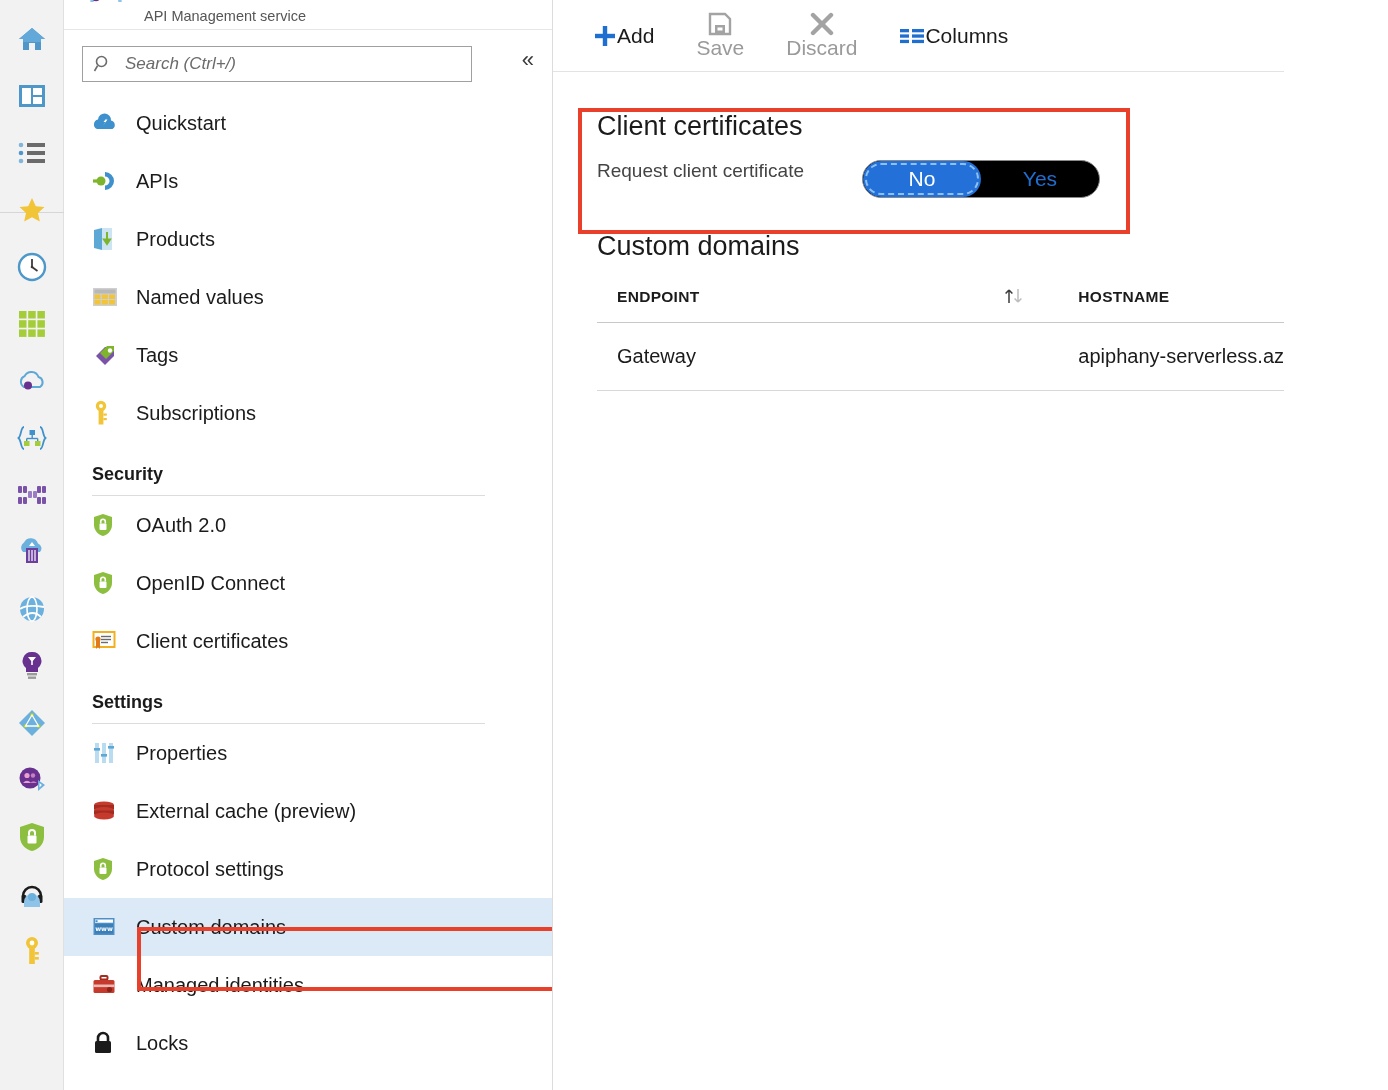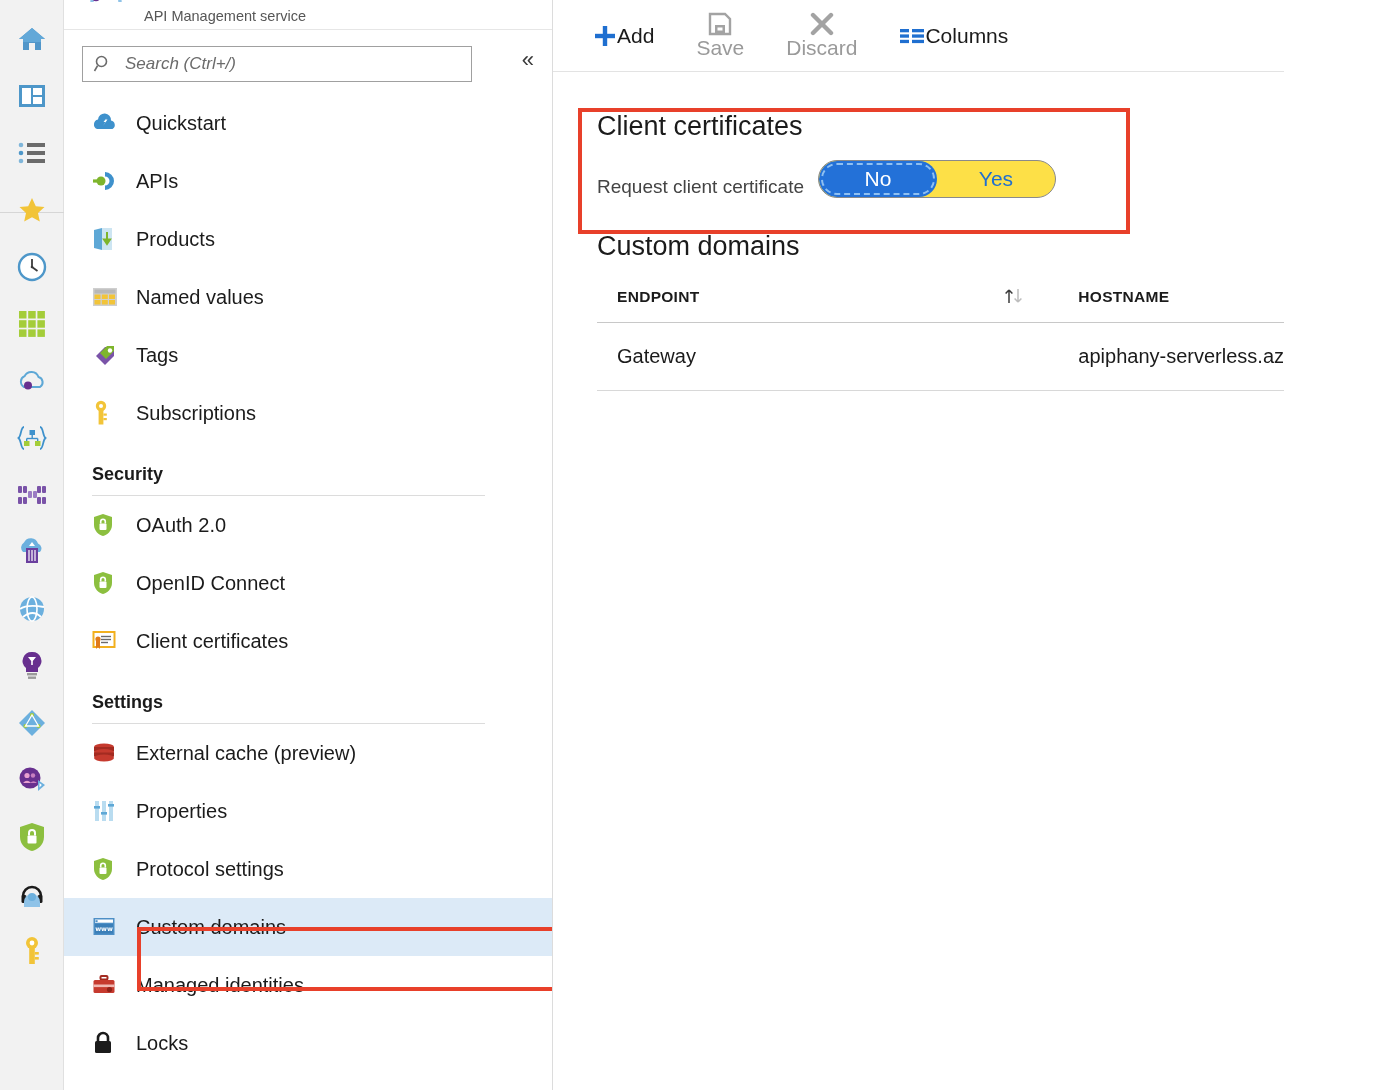--- a/index.html
+++ b/index.html
@@ -113,25 +113,25 @@
   .tb-btn .tb-ico { display: flex; align-items: center; }
 
   .section-wrap { padding: 24px 0 0 0; position: relative; }
 
   .cc-card {
     margin-left: 22px; width: 555px;
     padding: 12px 0 16px 22px;
     position: relative;
   }
   .h2 { font-size: 27px; font-weight: normal; color: #1b1b1b; line-height: 36px; }
-  .cc-row { display: flex; align-items: flex-end; margin-top: 16px; }
+  .cc-row { display: flex; align-items: flex-start; margin-top: 16px; gap: 44px; }
   .cc-label { font-size: 19px; color: #444; padding-right: 14px; }
   .toggle {
     width: 238px; height: 38px; border: 1px solid #8a8a8a; border-radius: 19px;
-    display: flex; align-items: center; background: #fde047; overflow: hidden;
+    display: flex; align-items: center; background: #000000; overflow: hidden;
     cursor: pointer;
   }
   .toggle .opt {
     flex: 1; height: 100%; display: flex; align-items: center; justify-content: center;
     font-size: 21px;
   }
   .toggle .opt.on {
     background: #2371d8; color: #fff; border-radius: 19px;
     outline: 2px dashed #8fc0f2; outline-offset: -4px;
     margin: 0; height: 36px;
@@ -531,47 +531,47 @@
         <span class="mi-label">Client certificates</span>
       </div>
 
       <div class="menu-section">
         <div class="ms-title">Settings</div>
         <div class="ms-rule"></div>
       </div>
 
       <div class="menu-item">
         <span class="mi-icon">
-          <svg width="24" height="22" viewBox="0 0 24 22">
-            <ellipse cx="12" cy="5" rx="10" ry="3.4" fill="#c63a2e"></ellipse>
-            <path d="M2 5 L2 9 A10 3.4 0 0 0 22 9 L22 5 Z" fill="#a32b21"></path>
-            <ellipse cx="12" cy="10.5" rx="10" ry="3.4" fill="#c63a2e"></ellipse>
-            <path d="M2 10.5 L2 14 A10 3.4 0 0 0 22 14 L22 10.5 Z" fill="#a32b21"></path>
-            <ellipse cx="12" cy="16" rx="10" ry="3.4" fill="#c63a2e"></ellipse>
-          </svg>
-        </span>
-        <span class="mi-label">External cache (preview)</span>
-      </div>
-
-      <div class="menu-item">
-        <span class="mi-icon">
           <svg width="24" height="24" viewBox="0 0 24 24">
             <g fill="#b9dcf0">
               <rect x="3" y="2" width="4" height="20"></rect>
                 <rect x="10" y="2" width="4" height="20"></rect>
                 <rect x="17" y="2" width="4" height="20"></rect>
             </g>
             <g fill="#5ea8d6">
               <rect x="2" y="7" width="6" height="2.6"></rect>
                 <rect x="9" y="13" width="6" height="2.6"></rect>
                 <rect x="16" y="5" width="6" height="2.6"></rect>
             </g>
           </svg>
         </span>
         <span class="mi-label">Properties</span>
+      </div>
+
+      <div class="menu-item">
+        <span class="mi-icon">
+          <svg width="24" height="22" viewBox="0 0 24 22">
+            <ellipse cx="12" cy="5" rx="10" ry="3.4" fill="#c63a2e"></ellipse>
+            <path d="M2 5 L2 9 A10 3.4 0 0 0 22 9 L22 5 Z" fill="#a32b21"></path>
+            <ellipse cx="12" cy="10.5" rx="10" ry="3.4" fill="#c63a2e"></ellipse>
+            <path d="M2 10.5 L2 14 A10 3.4 0 0 0 22 14 L22 10.5 Z" fill="#a32b21"></path>
+            <ellipse cx="12" cy="16" rx="10" ry="3.4" fill="#c63a2e"></ellipse>
+          </svg>
+        </span>
+        <span class="mi-label">External cache (preview)</span>
       </div>
 
       <div class="menu-item">
         <span class="mi-icon">
           <svg width="22" height="24" viewBox="0 0 22 24">
             <path d="M11 1 L20 4 L20 12 C20 18 15 22 11 23 C7 22 2 18 2 12 L2 4 Z" fill="#8cbf3f"></path>
             <rect x="7.5" y="10.5" width="7" height="6.5" rx="1" fill="#ffffff"></rect>
             <path d="M8.7 10.5 L8.7 8.6 A2.3 2.3 0 0 1 13.3 8.6 L13.3 10.5" fill="none" stroke="#ffffff" stroke-width="1.6"></path>
           </svg>
         </span>

